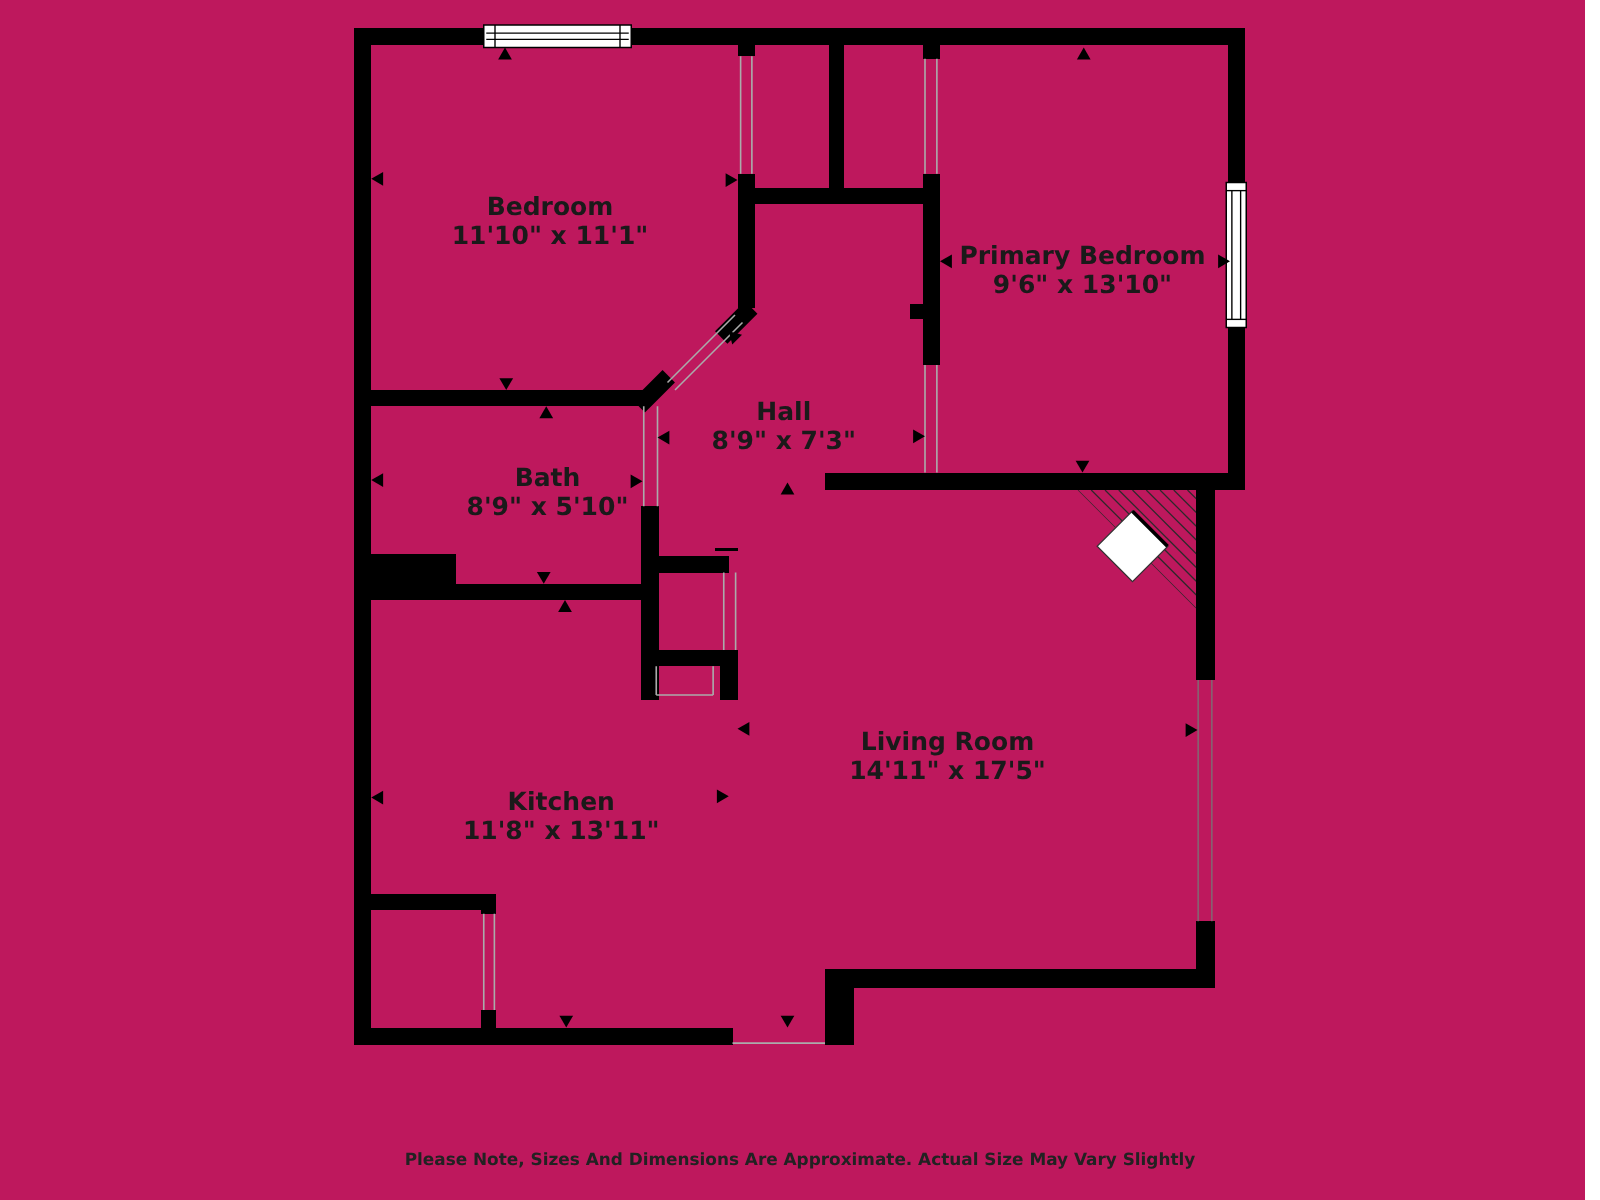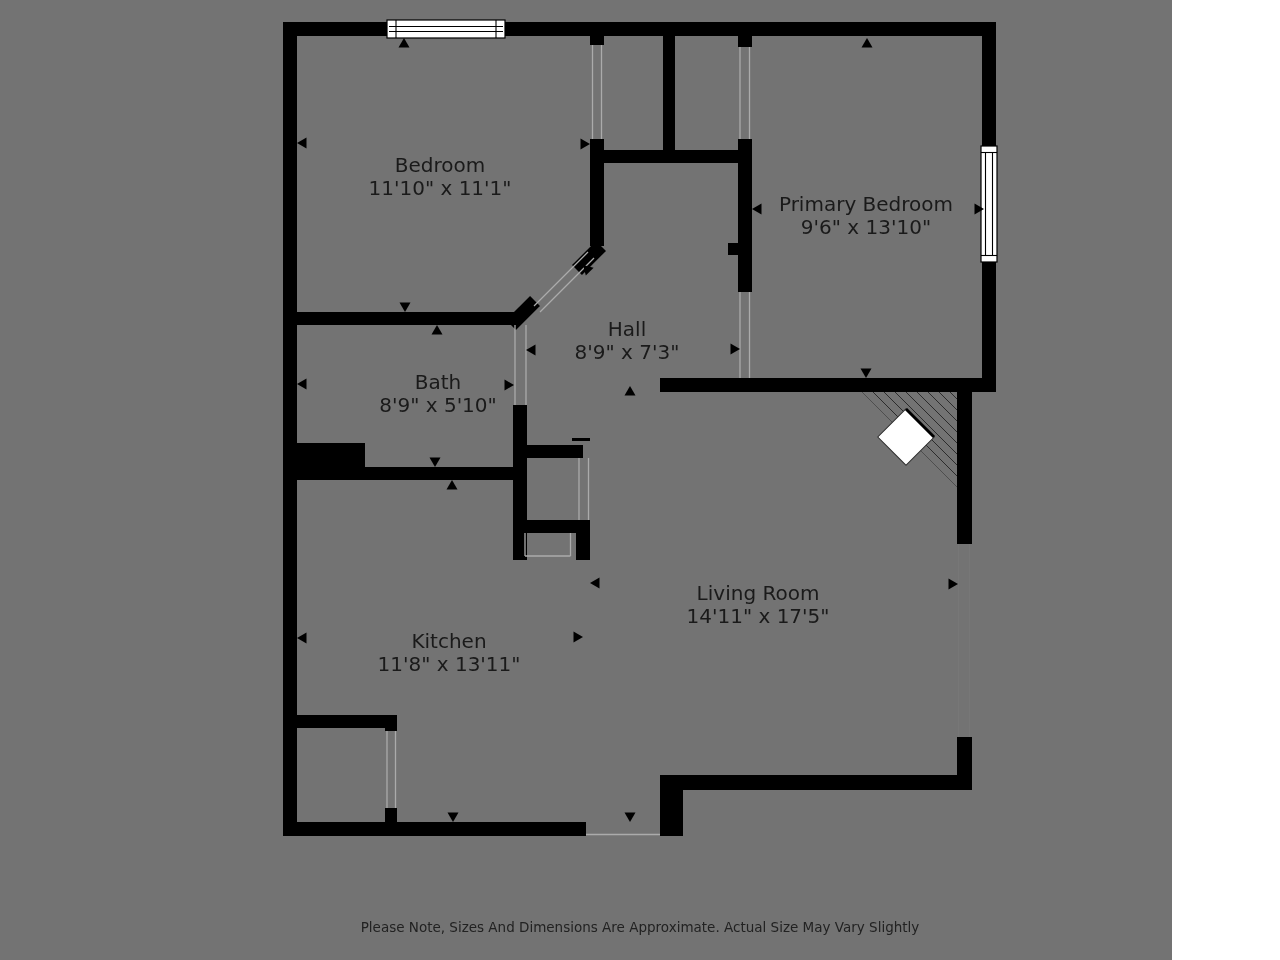--- a/index.html
+++ b/index.html
@@ -5,23 +5,24 @@
   html, body {
     margin: 0;
     padding: 0;
     background: #ffffff;
     width: 1280px;
     height: 960px;
     overflow: hidden;
   }
   #stage {
     position: relative;
-    width: 1172px;
+    width: 1268px;
     height: 960px;
-    background: #737373;
+    background: #be185d;
+    font-weight: bold;
   }
   svg {
     position: absolute;
     top: 0;
     left: 0;
     display: block;
   }
   .room-name, .room-dims {
     font-family: "DejaVu Sans", "Liberation Sans", sans-serif;
     font-size: 20px;

